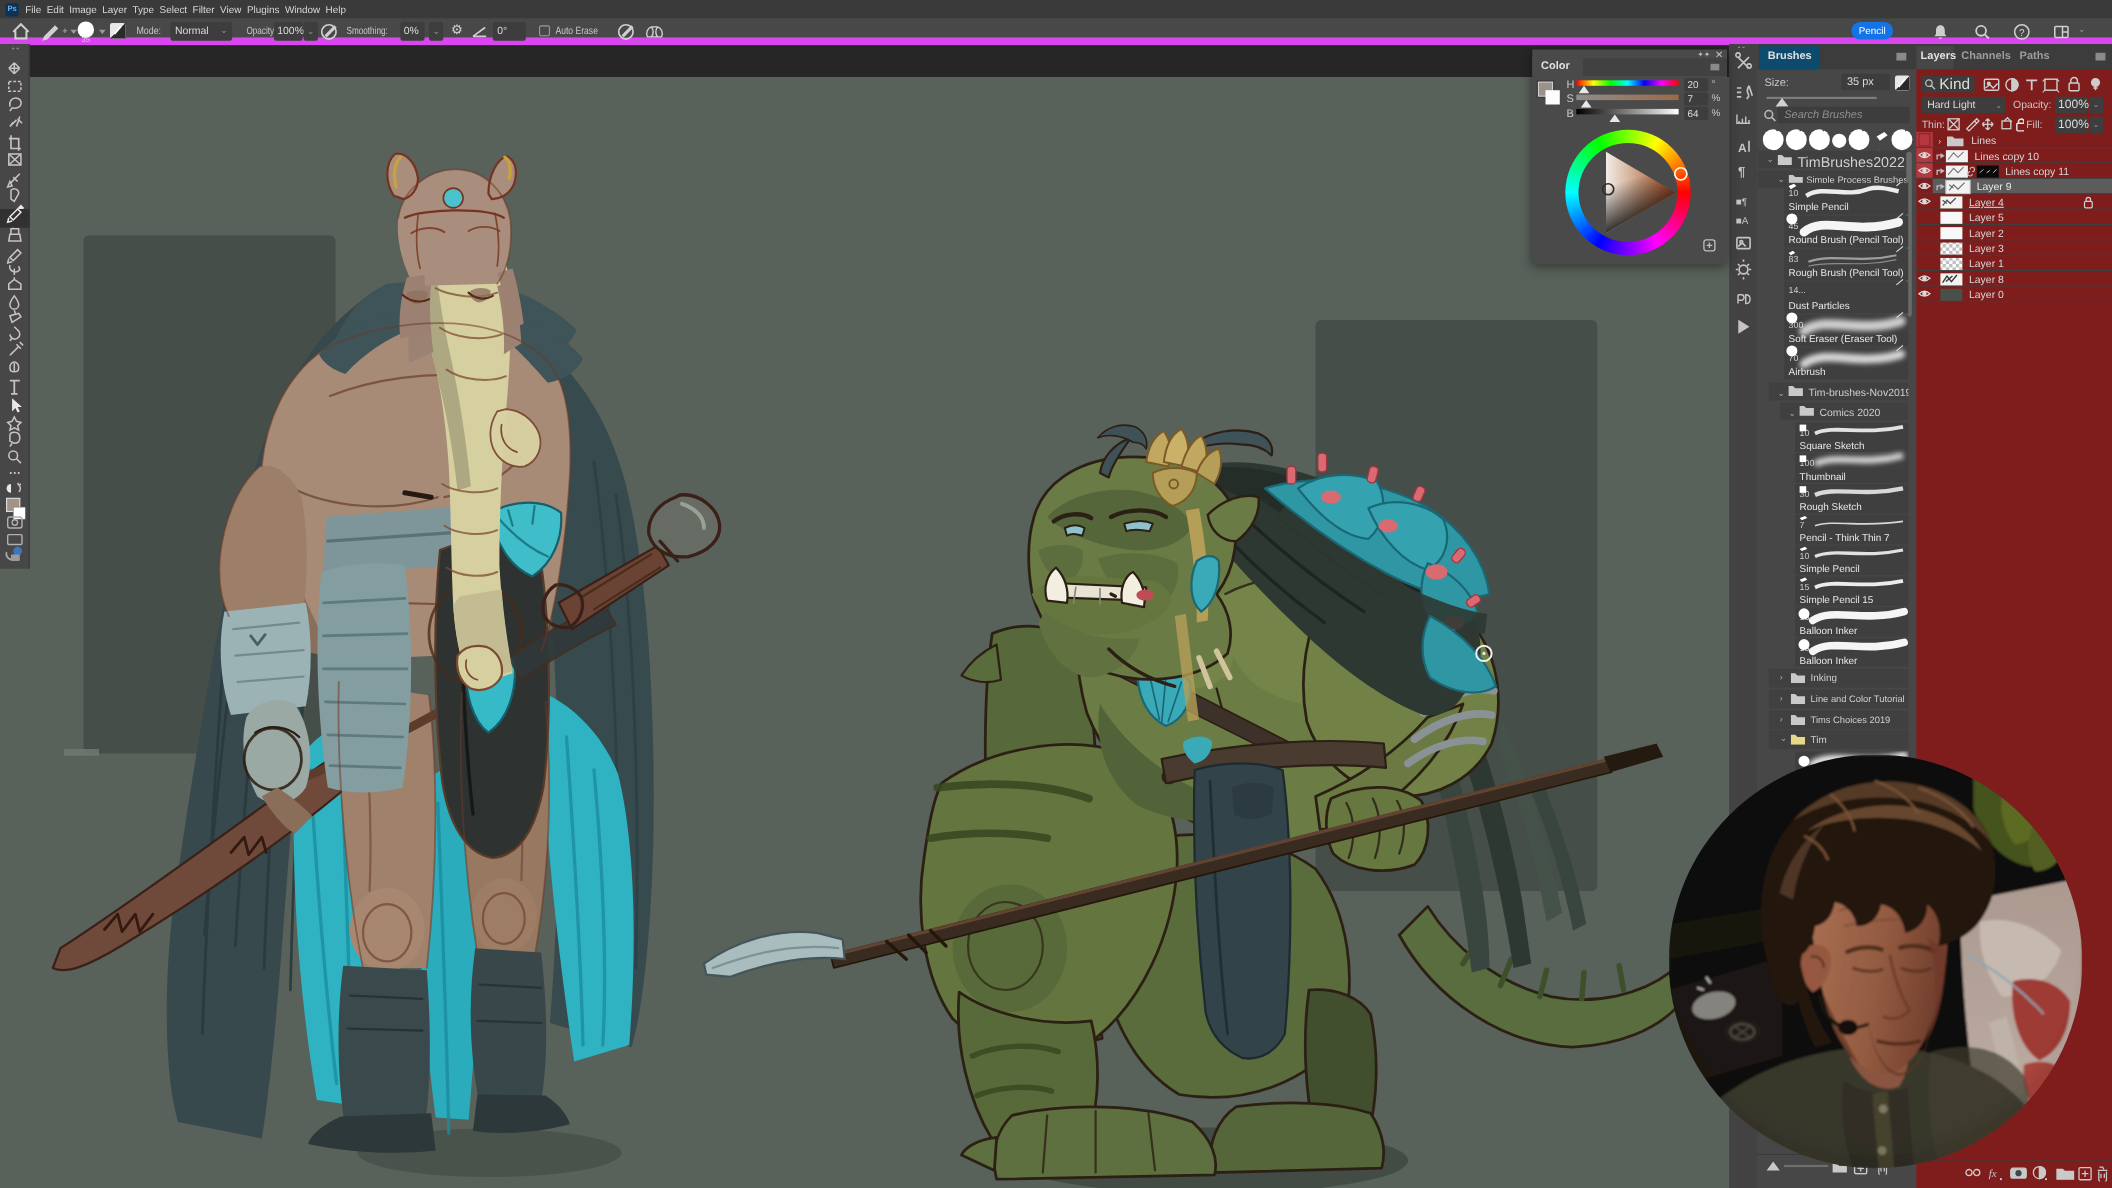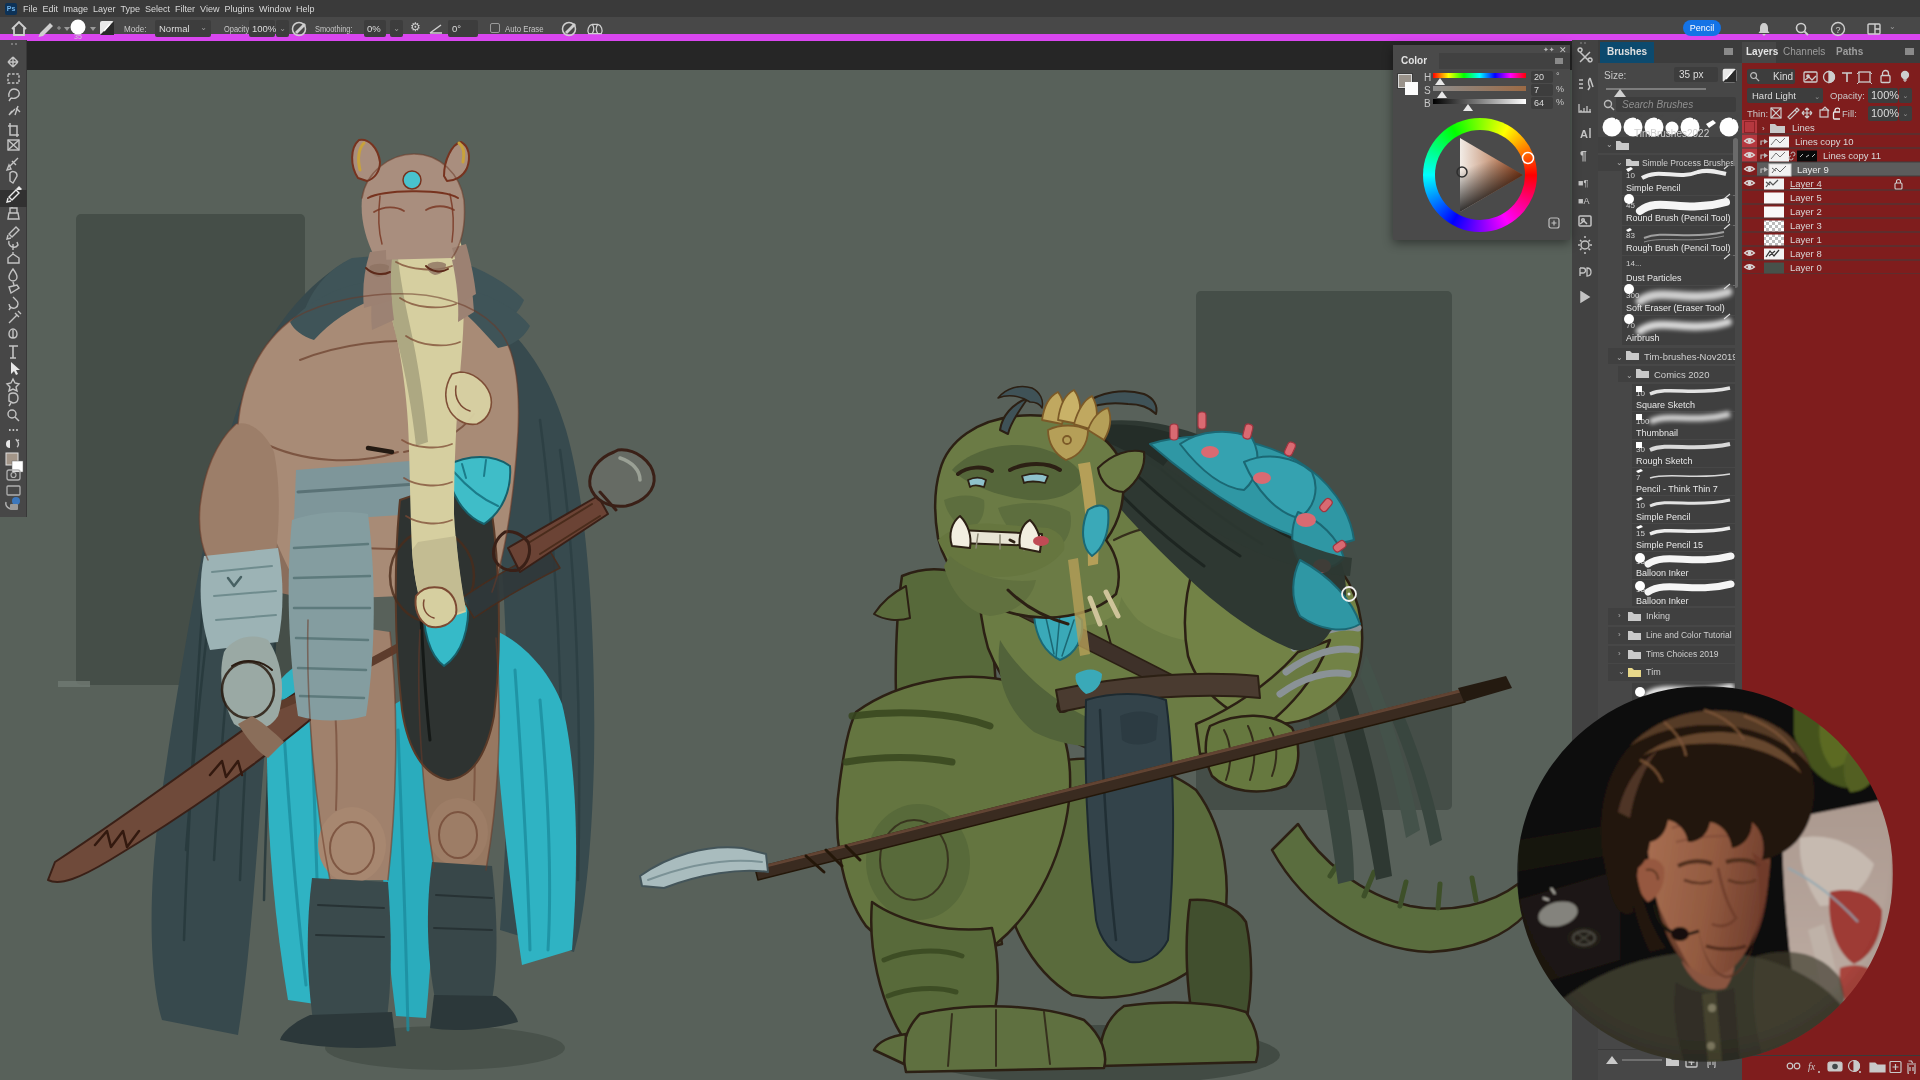--- a/index.html
+++ b/index.html
@@ -444,21 +444,21 @@
       <path d="M17,5 l6,-4 M38,5 l6,-4 M59,5 l6,-4 M77,7 l5,-4 M95,5 l6,-4 M134,5 l6,-4"></path>
     </g>
   </svg>
   <div class="abs" style="left:104px;top:96px;font-size:8px;color:#c0c0c0">10</div>
 
   <div class="abs" style="left:0;top:97px;width:137px;height:16px;background:#404040"></div>
   <span class="abs" style="left:8px;top:100px;color:#aaa;font-size:8px">⌄</span>
   <svg class="abs" style="left:18px;top:99px" width="13" height="11">
       <path d="M0,2 h4 l2,2 h7 v7 h-13 z" fill="#c9c9c9"></path>
     </svg>
-  <div class="abs" style="left:36px;top:88px;font-size:10px">TimBrushes2022</div>
+  <div class="abs" style="left:36px;top:100px;font-size:13px">TimBrushes2022</div>
   <div class="abs" style="left:0;top:115px;width:137px;height:16px;background:#404040"></div>
   <span class="abs" style="left:18px;top:118px;color:#aaa;font-size:8px">⌄</span>
   <svg class="abs" style="left:28px;top:117px" width="13" height="11">
       <path d="M0,2 h4 l2,2 h7 v7 h-13 z" fill="#c9c9c9"></path>
     </svg>
   <div class="abs" style="left:44px;top:118px;font-size:8.5px">Simple Process Brushes</div>
   <div class="abs" style="left:135px;top:98px;width:5px;height:150px;background:#6a6a6a;border-radius:3px"></div>
 
   <svg class="abs" style="left:0;top:126px" width="137" height="444" viewBox="0 0 137 444">
     <g fill="#3f3f3f">
@@ -613,30 +613,30 @@
     <rect x="18" y="7" width="40" height="2" fill="#6f6f6f"></rect>
     <path d="M62,6 h4 l2,2 h7 v6 h-13 z" fill="#c9c9c9"></path>
     <rect x="82" y="5" width="11" height="10" rx="1" fill="none" stroke="#c9c9c9" stroke-width="1.3"></rect>
       <path d="M87.5,7 v6 M84.5,10 h6" stroke="#c9c9c9" stroke-width="1.3"></path>
     <path d="M103,6 h9 m-8,1 v7 a1,1 0 0,0 7,0 v-7 m-5,2 v4 m3,-4 v4 m-4.5,-10 h3 l1,2" stroke="#c9c9c9" stroke-width="1.1" fill="none"></path>
   </svg>
 </div>
 <div class="abs" id="layers" style="left:1742px;top:40px;width:178px;height:1040px;background:#7f1d1d;font-size:9.5px;color:#d4d4d4">
   <div class="abs" style="left:0;top:0;width:178px;height:23px;background:#3c3c3c"></div>
   <div class="abs" style="left:0;top:2px;width:34px;height:21px;background:#474747;color:#e4e4e4;font-size:10px;font-weight:bold;padding:4px 0 0 4px">Layers</div>
-  <div class="abs" style="left:41px;top:6px;color:#9d9d9d;font-size:10px;font-weight:normal">Channels</div>
+  <div class="abs" style="left:41px;top:6px;color:#9d9d9d;font-size:10px;font-weight:bold">Channels</div>
   <div class="abs" style="left:94px;top:6px;color:#9d9d9d;font-size:10px;font-weight:bold">Paths</div>
   <div class="abs" style="left:163px;top:8px;width:9px;height:7px;background:#8a8a8a"></div>
 
   <div class="field abs" style="left:5px;top:29px;width:48px;height:15px;line-height:15px">
     <svg class="abs" style="left:2px;top:2px" width="11" height="11" viewBox="0 0 12 12">
         <circle cx="5" cy="5" r="3.2" fill="none" stroke="#bbb" stroke-width="1.3"></circle>
         <path d="M7.5,7.5 L11,11" stroke="#bbb" stroke-width="1.4"></path>
       </svg>
-    <span style="margin-left:26px;font-size:10px">Kind</span><span style="float:right;color:#999;font-size:7px;margin:1px 2px 0 0">⌄</span>
+    <span style="margin-left:16px;font-size:14px">Kind</span><span style="float:right;color:#999;font-size:7px;margin:1px 2px 0 0">⌄</span>
   </div>
   <svg class="abs" style="left:60px;top:29px" width="118" height="16" viewBox="0 0 118 16">
     <g stroke="#cdcdcd" stroke-width="1.3" fill="none">
       <rect x="2" y="3" width="13" height="10" rx="1"></rect>
         <circle cx="6" cy="7" r="1.2" fill="#cdcdcd"></circle>
         <path d="M3,11 l4,-3 l3,3 l4,-4"></path>
       <circle cx="27" cy="8" r="5.5"></circle>
         <path d="M27,2.5 a5.5,5.5 0 0,1 0,11 z" fill="#cdcdcd"></path>
       <path d="M40,4 h10 M45,4 v9" stroke-width="1.6"></path>
       <rect x="57" y="3" width="11" height="10"></rect>

